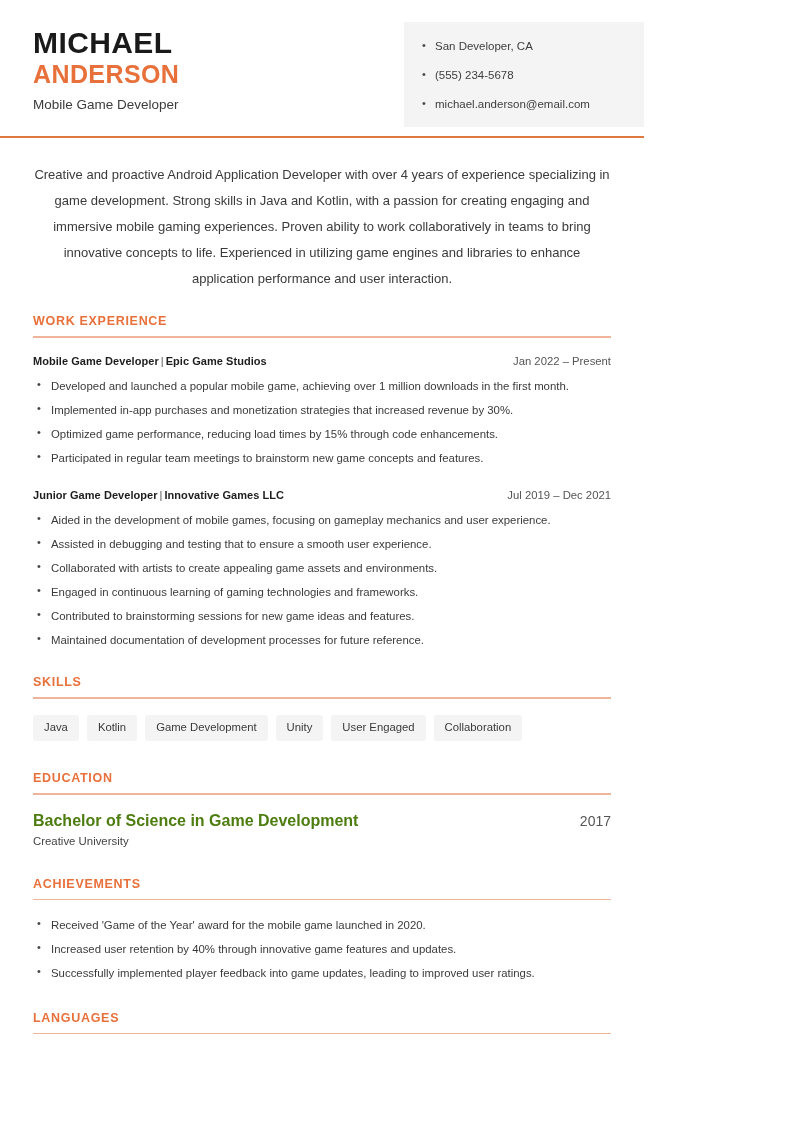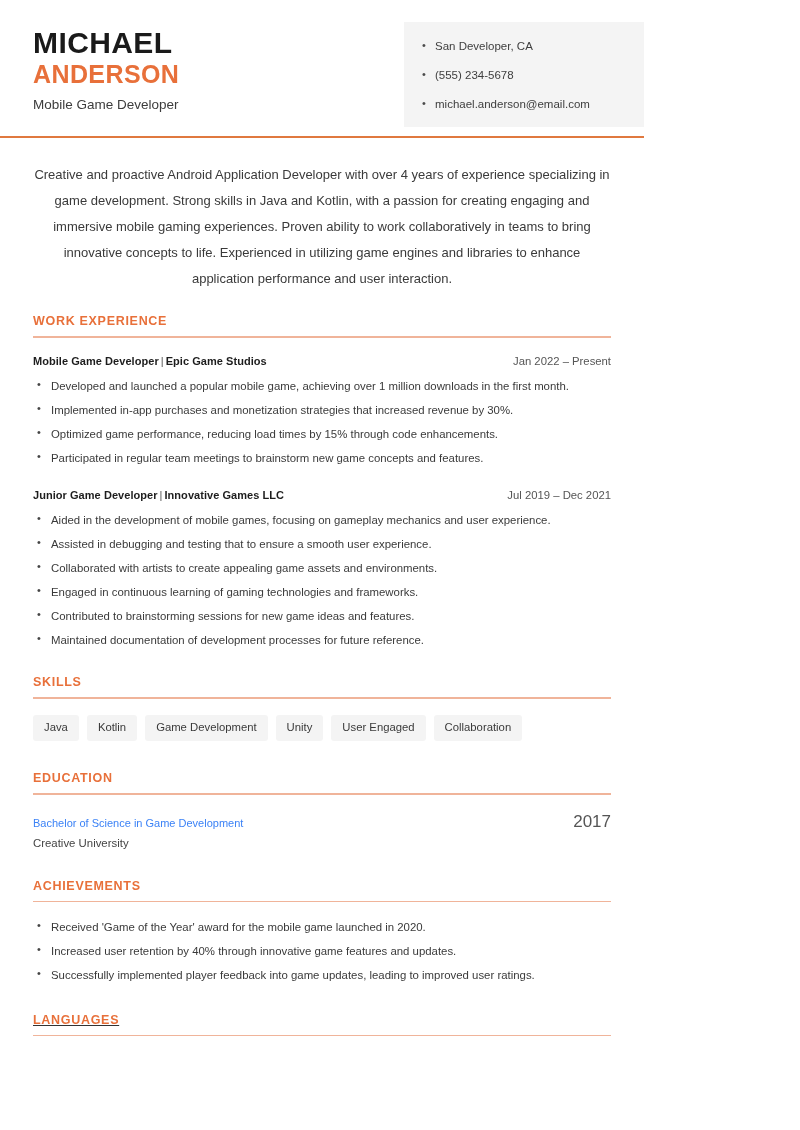--- a/index.html
+++ b/index.html
@@ -206,43 +206,43 @@
   
   .edu-entry { margin-top: 17px; }
 
   .edu-head {
     display: flex;
     align-items: baseline;
     justify-content: space-between;
   }
 
   .edu-degree {
-    font-size: 11px;
-    font-weight: normal;
-    color: #3b82f6;
+    font-size: 16px;
+    font-weight: bold;
+    color: #4d7c0f;
   }
 
   .edu-year {
-    font-size: 17px;
+    font-size: 14px;
     color: #555555;
     white-space: nowrap;
     padding-left: 16px;
   }
 
   .edu-school {
     margin-top: 5px;
     font-size: 11.4px;
     color: #444444;
   }
 
   
   .section--skills { margin-top: 26px; }
   .section--education { margin-top: 30px; }
   .section--achievements { margin-top: 30px; }
-  .section--languages { margin-top: 29px; text-decoration: underline; }
+  .section--languages { margin-top: 29px; }
   .section--achievements .bullets { margin-top: 17px; }
 </style>
 </head>
 <body>
 
 <div class="page">
 
   <div class="header">
     <div class="header-left">
       <div class="name-first">MICHAEL</div>

